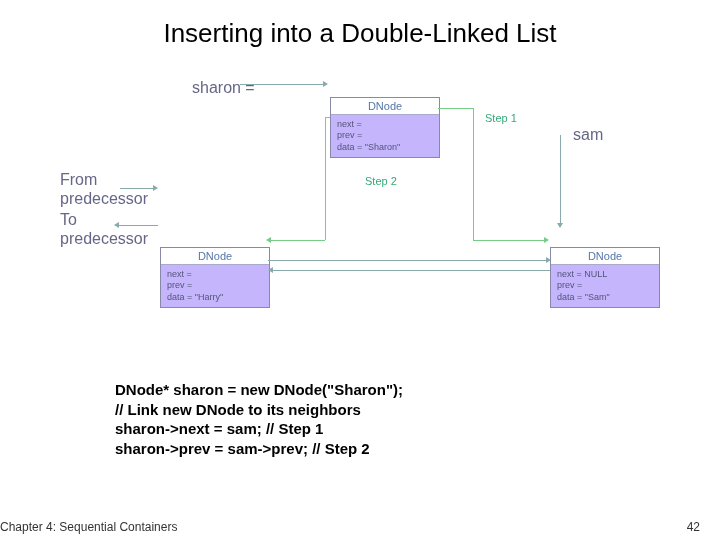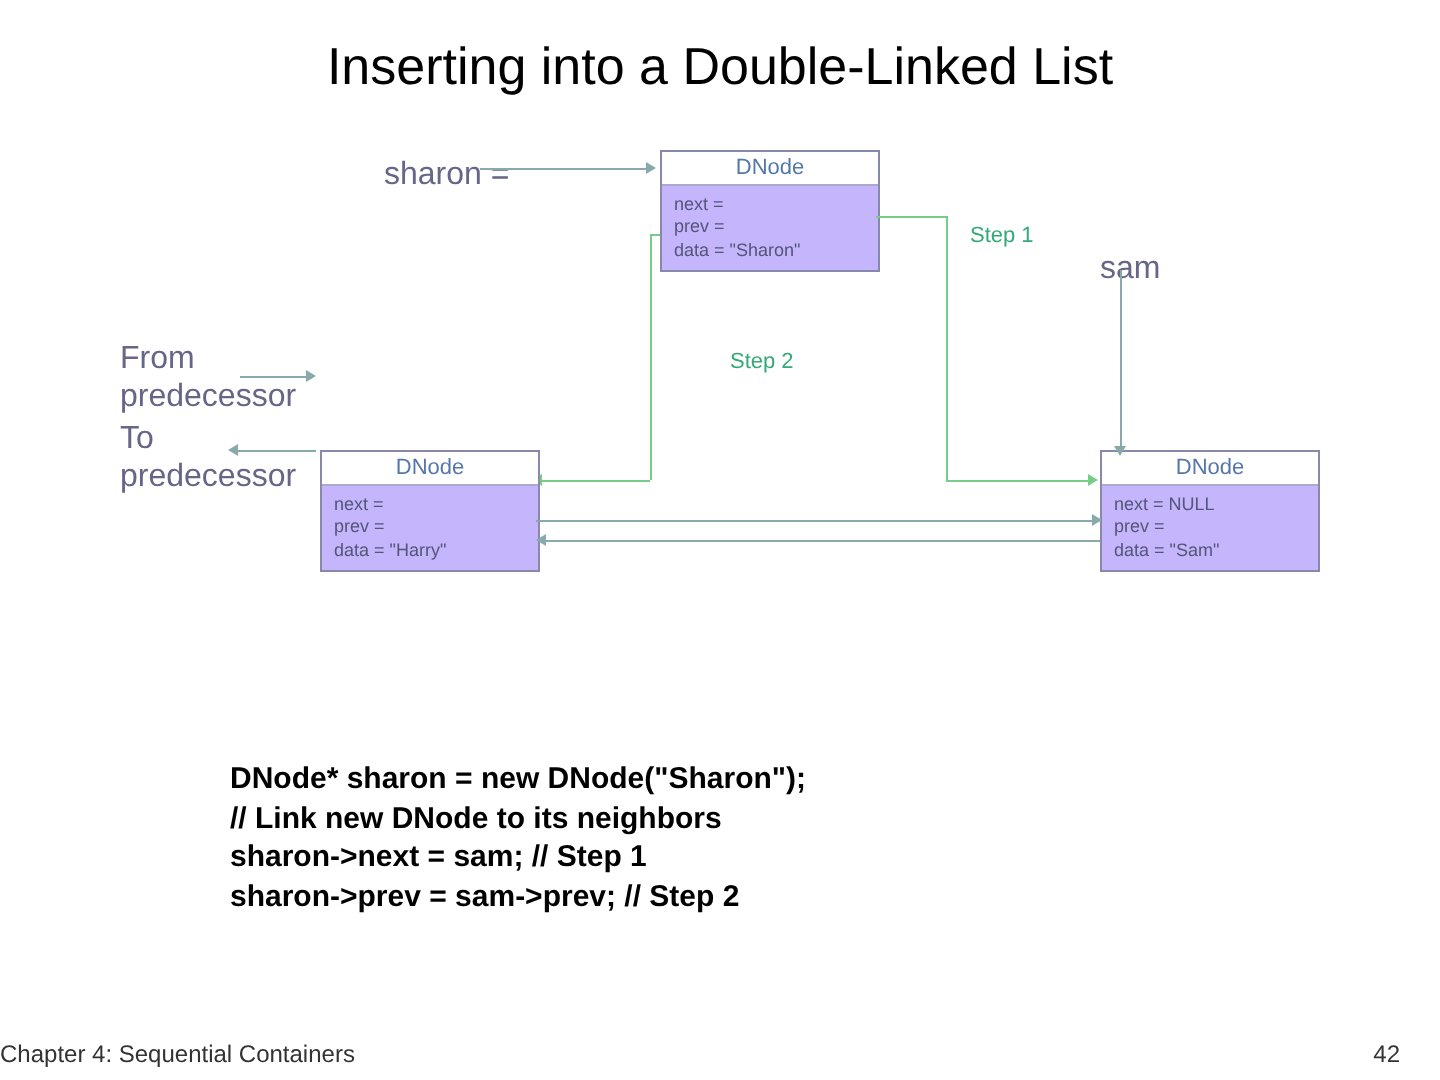--- a/index.html
+++ b/index.html
@@ -28,20 +28,21 @@
     left: 60px;
     width: 610px;
     height: 280px;
   }
   .node {
     position: absolute;
     border: 1px solid #88a;
     background: #fff;
     font-size: 10px;
     color: #668;
+    margin-top: 22px;
   }
   .node .head {
     text-align: center;
     color: #57a;
     font-size: 11px;
     padding: 2px 0;
     border-bottom: 1px solid #aac;
     font-weight: 500;
   }
   .node .fields {
@@ -123,21 +124,21 @@
   <div class="arrow-line" style="top:14px; left:180px; width:85px;"></div>
   <div class="small-arrow" style="top:11px; left:263px; border-left:5px solid #8aa;"></div>
 
   <div class="node" style="top:5px; left:270px; width:108px;">
     <div class="head">DNode</div>
     <div class="fields" style="white-space:pre;">next =
 prev =
 data = "Sharon"</div>
   </div>
 
-  <div class="label" style="top:55px; left:490px;">sam</div>
+  <div class="label" style="top:55px; left:513px;">sam</div>
 
   <div class="step" style="top:42px; left:425px;">Step 1</div>
   <div class="step-line" style="top:38px; left:378px; width:35px; height:1px;"></div>
   <div class="step-line" style="top:38px; left:413px; width:1px; height:132px;"></div>
   <div class="step-line" style="top:170px; left:413px; width:73px; height:1px;"></div>
   <div class="small-arrow" style="top:167px; left:484px; border-left:5px solid #7c8;"></div>
 
   <div class="step" style="top:105px; left:305px;">Step 2</div>
   <div class="step-line" style="top:47px; left:265px; width:1px; height:123px;"></div>
   <div class="step-line" style="top:47px; left:265px; width:5px; height:1px;"></div>

